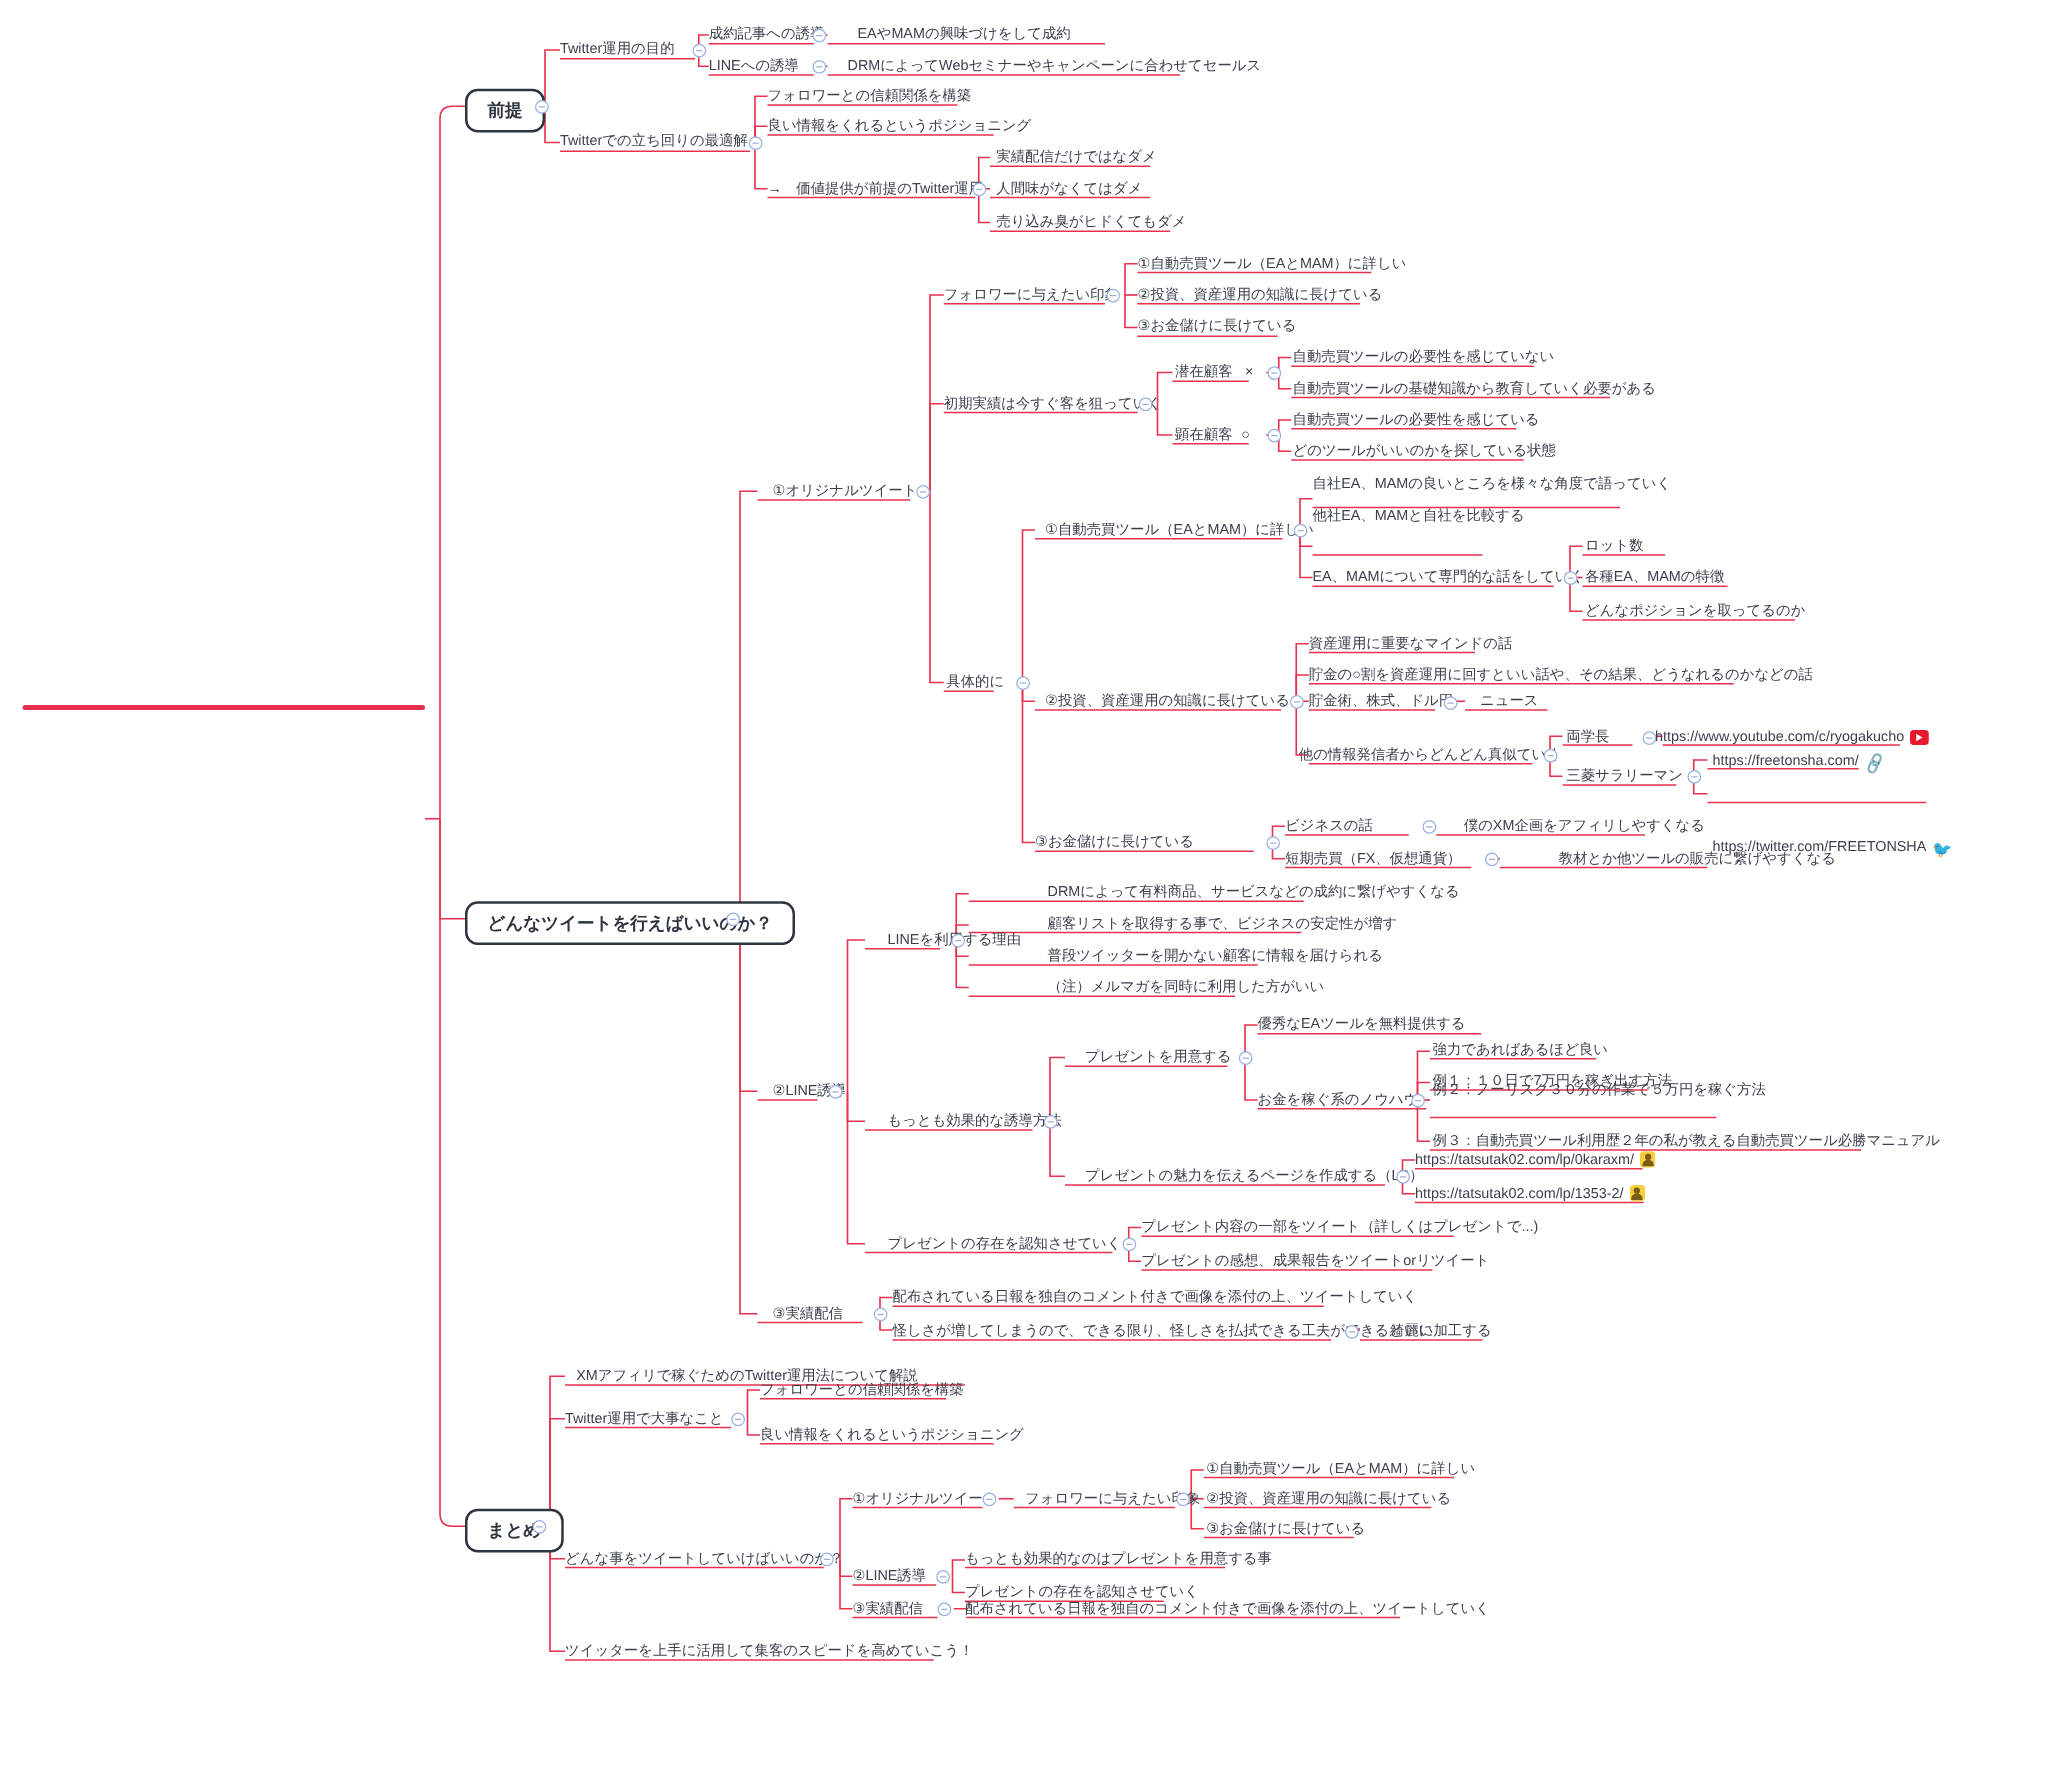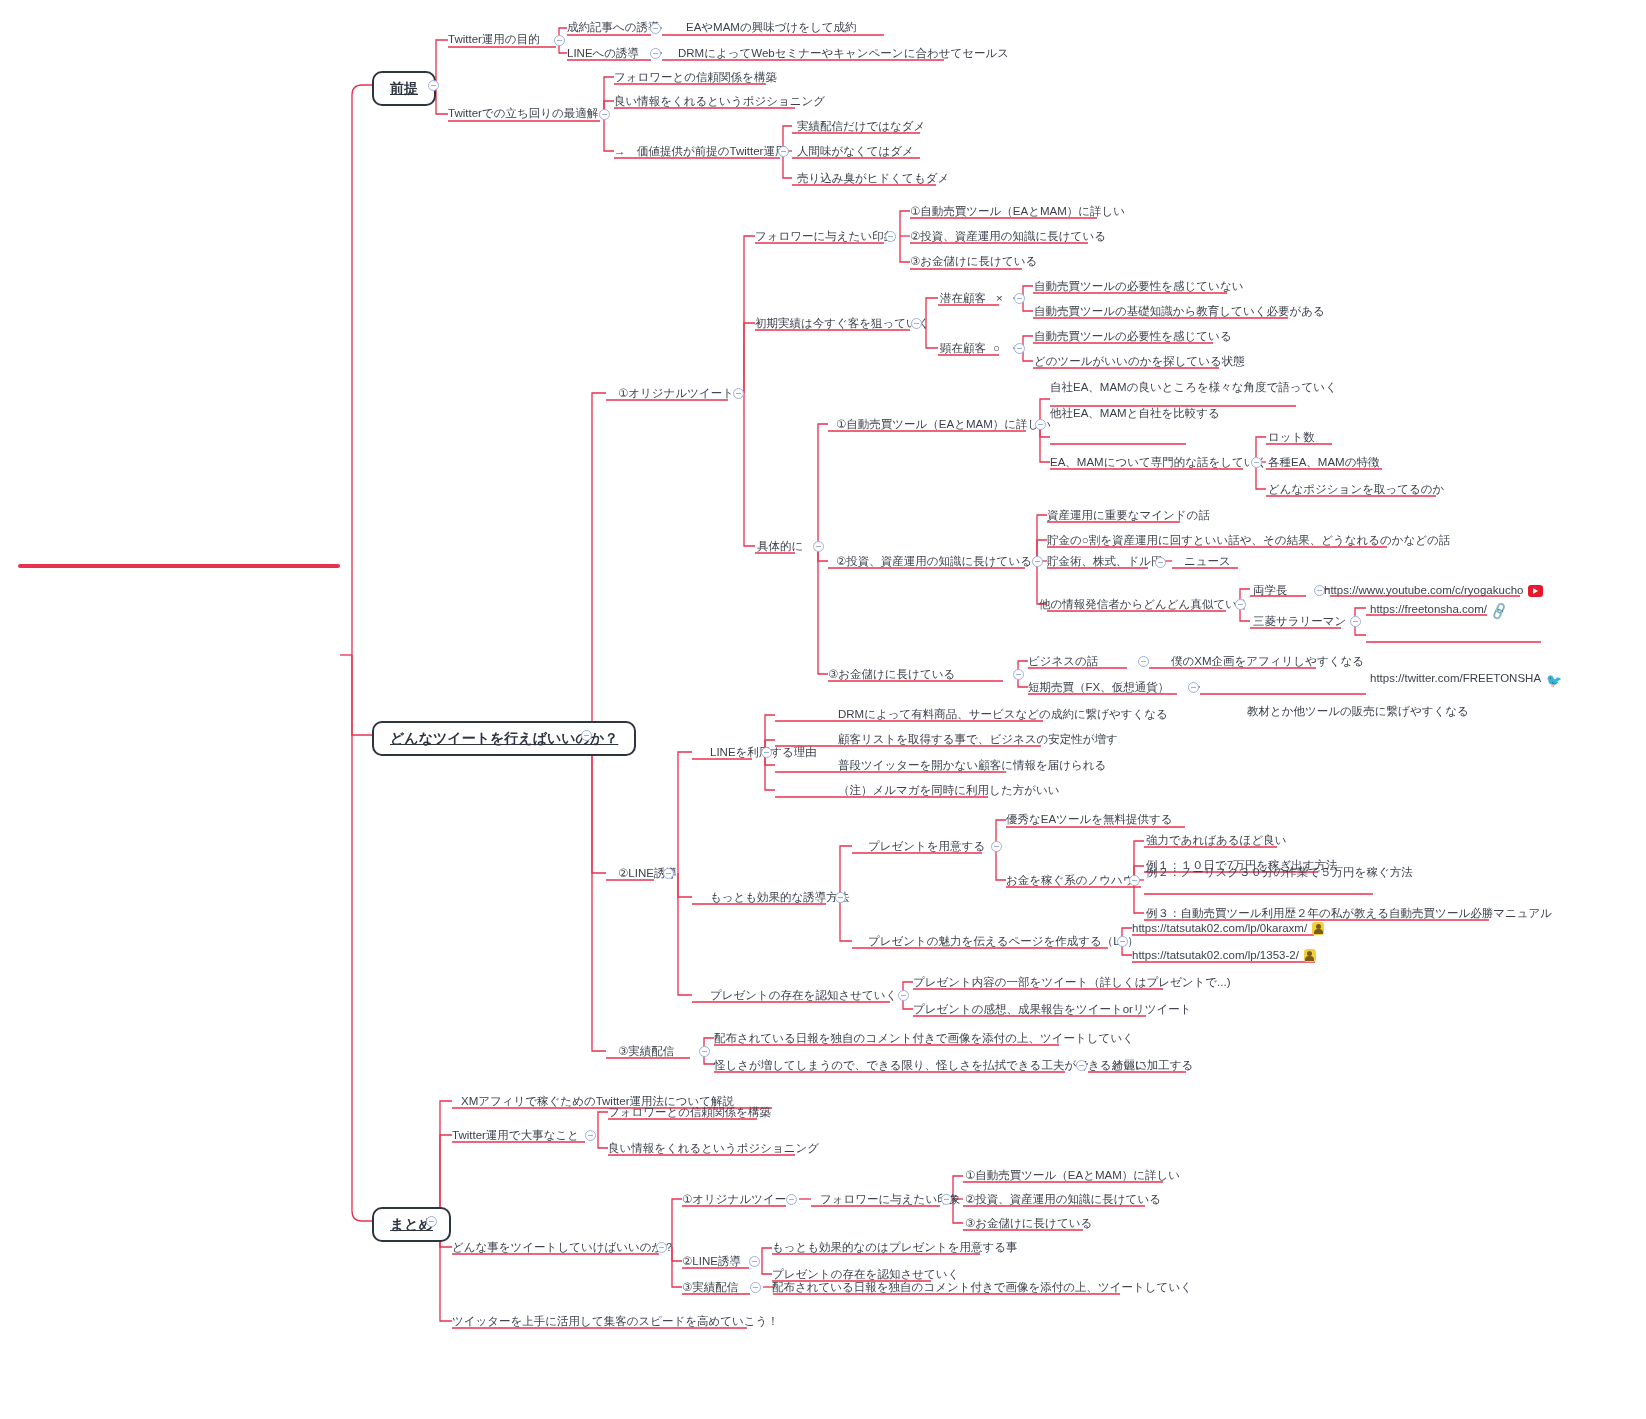--- a/index.html
+++ b/index.html
@@ -52,21 +52,20 @@
     position:absolute;
     border:2px solid #2e3440;
     border-radius:10px;
     background:#fff;
     font-size:14px;
     font-weight:bold;
     color:#2e3440;
     padding:7px 16px 8px 16px;
     white-space:nowrap;
     line-height:16px;
-    text-decoration:underline;
   }
 
   
   .node{
     position:absolute;
     font-size:11.5px;
     line-height:14px;
     color:#3a3f4b;
     white-space:nowrap;
     letter-spacing:0px;
@@ -455,21 +454,21 @@
   <div class="node" style="left:1370px;top:602px;"><span>https://freetonsha.com/</span><span class="linkico">🔗</span></div>
   <div class="node" style="left:1370px;top:629px;margin-top:42px;"><span>https://twitter.com/FREETONSHA</span><span class="twico">🐦</span></div>
 
   <div class="node" style="left:828px;top:667px;">③お金儲けに長けている</div>
   <div class="toggle" style="left:1013px;top:669px;"></div>
   <div class="node" style="left:1028px;top:654px;">ビジネスの話</div>
   <div class="toggle" style="left:1138px;top:656px;"></div>
   <div class="node" style="left:1171px;top:654px;">僕のXM企画をアフィリしやすくなる</div>
   <div class="node" style="left:1028px;top:680px;">短期売買（FX、仮想通貨）</div>
   <div class="toggle" style="left:1188px;top:682px;"></div>
-  <div class="node" style="left:1223px;top:704px;padding-left:24px;">教材とか他ツールの販売に繋げやすくなる</div>
+  <div class="node" style="left:1223px;top:680px;padding-left:24px;">教材とか他ツールの販売に繋げやすくなる</div>
 
   <div class="node" style="left:618px;top:866px;">②LINE誘導</div>
   <div class="toggle" style="left:663px;top:868px;"></div>
 
   <div class="node" style="left:710px;top:745px;">LINEを利用する理由</div>
   <div class="toggle" style="left:761px;top:747px;"></div>
   <div class="node" style="left:838px;top:707px;">DRMによって有料商品、サービスなどの成約に繋げやすくなる</div>
   <div class="node" style="left:838px;top:732px;">顧客リストを取得する事で、ビジネスの安定性が増す</div>
   <div class="node" style="left:838px;top:758px;">普段ツイッターを開かない顧客に情報を届けられる</div>
   <div class="node" style="left:838px;top:783px;">（注）メルマガを同時に利用した方がいい</div>

